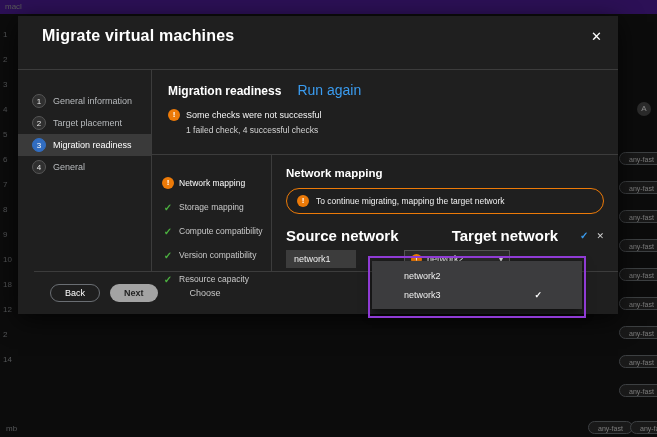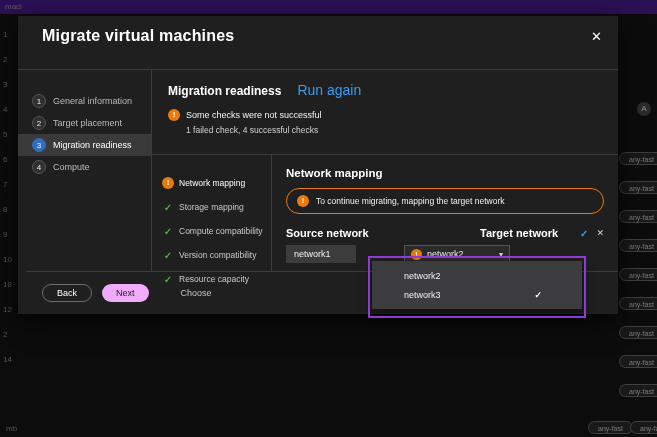--- a/index.html
+++ b/index.html
@@ -76,21 +76,21 @@
   
   .detail { flex:1; position:relative; padding:12px 14px; min-width:0; }
   .detail-title { font-size:11.5px; font-weight:bold; color:#ffffff; }
   .alert { margin-top:9px; border:1px solid #ec7a08; border-radius:13px; padding:6px 10px;
     display:flex; align-items:center; gap:7px; }
   .alert-text { font-size:8.5px; color:#f0f0f0; }
 
   .maprow { display:flex; margin-top:13px; }
   .col-src { width:118px; flex:none; }
   .col-tgt { flex:1; display:flex; align-items:center;justify-content:flex-end; }
-  .map-header { font-size:11px; font-weight:bold; color:#ffffff; }
+  .map-header { font-size:15px; font-weight:bold; color:#ffffff; }
   .edit-icons { display:flex; gap:8px; margin-left:22px; align-items:center; }
   .icon-confirm { color:#3a9cf0; font-size:10px; font-weight:bold; cursor:pointer; }
   .icon-cancel { color:#d2d2d2; font-size:9px; cursor:pointer; }
 
   .valrow { display:flex; margin-top:6px; align-items:center; }
   .src-box { width:70px; height:18px; background:#3c3c3c; color:#f0f0f0; font-size:9px;
     line-height:18px; padding-left:8px; }
   .tgt-wrap { width:118px; flex:none; }
   .select { width:106px; height:18px; background:#2b2b2b; border:1px solid #555;
     display:flex; align-items:center; gap:5px; padding:0 6px; cursor:pointer; }
@@ -101,26 +101,26 @@
   .menu { position:absolute; left:100px; top:106px; width:210px; background:#3c3c3e; z-index:3;
     box-shadow:0 4px 10px rgba(0,0,0,0.6); padding:5px 0; }
   .menu-item { height:19px; display:flex; align-items:center; padding-left:32px; cursor:pointer; }
   .menu-label { font-size:9px; color:#f0f0f0; }
   .menu-check { margin-left:auto; margin-right:40px; color:#ffffff; font-size:9px; font-weight:bold; }
 
   .annotation { position:absolute; left:96px; top:101px; width:218px; height:62px;
     border:2px solid #8f3bd4; z-index:5; pointer-events:none; }
 
   
-  .m-footer { position:absolute; bottom:0; left:8px; right:0; height:43px; border-top:1px solid #3c3c3c;
+  .m-footer { position:absolute; bottom:0; left:16px; right:0; height:43px; border-top:1px solid #3c3c3c;
     display:flex; align-items:center; padding:16px 16px; gap:10px; }
   .btn { height:18px; border-radius:9px; font-size:9px; padding:0 14px;
     font-family:"Liberation Sans", sans-serif; cursor:pointer; }
   .btn-back { background:transparent; border:1px solid #6a6e73; color:#ffffff; }
-  .btn-next { background:#f0abfc; border:none; color:#1f1f1f; }
+  .btn-next { background:#a3a3a3; border:none; color:#1f1f1f;font-weight:bold; }
   .btn-cancel { background:none; border:none; color:#c5c5c5; margin-left:8px; }
 </style>
 </head>
 <body>
 
 <div class="bg">
   <div class="bg-topbar">
     <span>macl</span>
   </div>
   <div class="bg-numbers">
@@ -177,21 +177,21 @@
       <div class="wiz-item">
         <span class="wiz-num">2</span>
         <span class="wiz-label">Target placement</span>
       </div>
       <div class="wiz-item active">
         <span class="wiz-num">3</span>
         <span class="wiz-label">Migration readiness</span>
       </div>
       <div class="wiz-item">
         <span class="wiz-num">4</span>
-        <span class="wiz-label">Compute</span>
+        <span class="wiz-label">General</span>
       </div>
     </div>
 
     <div class="content">
 
       <div class="summary">
         <div class="summary-titlerow">
           <span class="summary-title">Migration readiness</span>
           <a class="link">Run again</a>
         </div>

